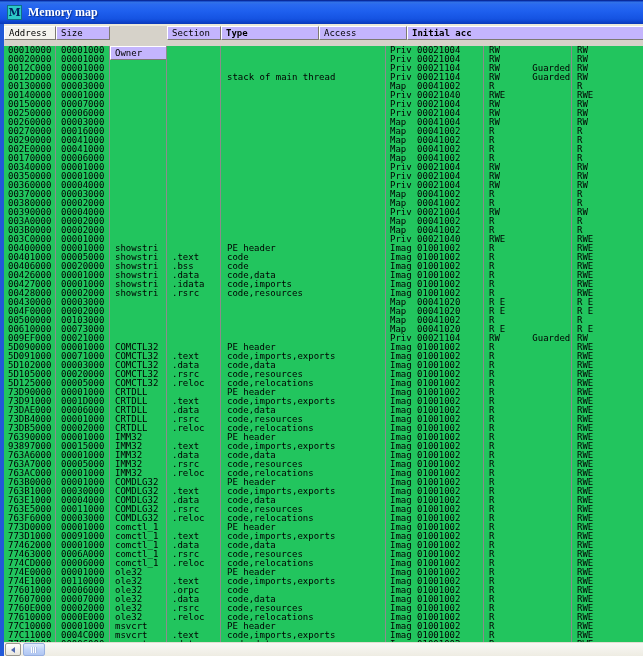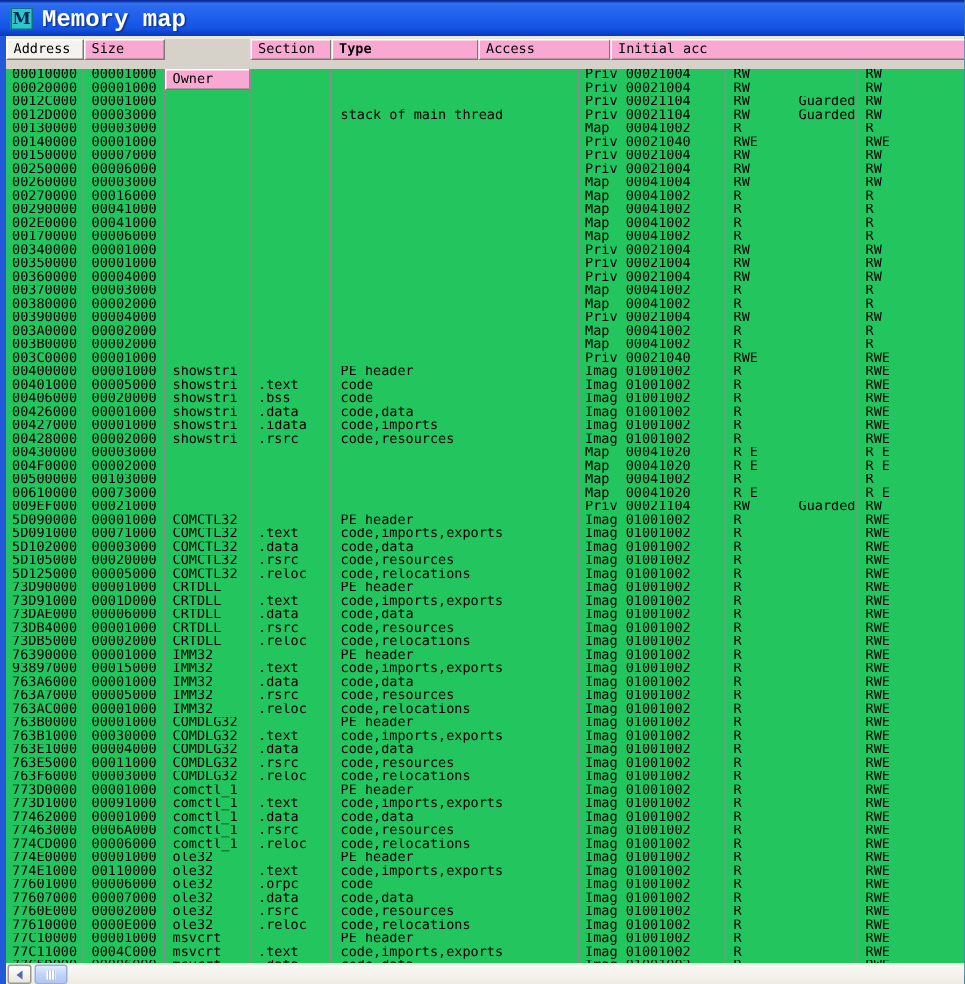--- a/index.html
+++ b/index.html
@@ -14,33 +14,33 @@
     background:linear-gradient(180deg,#0f41c3 0%,#3272e6 6%,#2a6af0 14%,#1e5fee 45%,#1553e2 78%,#0d41c9 92%,#0a39b8 100%);
     border-top:1px solid #0a2a9a;
     display:flex;align-items:center;padding-left:7px;
   }
   .app-icon{
     width:15px;height:15px;background:#2cc8c8;border:1px solid #0e6f86;
     color:#00215e;font:bold 11px/13px "DejaVu Serif",serif;text-align:center;
     flex:0 0 auto;
   }
   .title-text{
-    margin-left:6px;color:#ffffff;font-family:Liberation Mono, monospace;
-    font-size:16px;font-weight:bold;text-shadow:1px 1px 1px #0a308f;white-space:nowrap;
+    margin-left:6px;color:#ffffff;font-family:Liberation Serif, serif;
+    font-size:12px;font-weight:bold;text-shadow:1px 1px 1px #0a308f;white-space:nowrap;
   }
   
   .main{
     position:absolute;top:24px;left:4px;right:0;bottom:6px;
     background:#ece9d8;
   }
   .gap{height:2px;background:#ece9d8;}
   
   .header{display:flex;height:20px;background:#d6d2c9;}
   .hcell{
-    height:14px;background:#f9a8d4;color:#000;
+    height:14px;background:#c4b5fd;color:#000;
     border-top:1px solid #ffffff;border-left:1px solid #ffffff;
     border-right:1px solid #7d7a72;border-bottom:1px solid #7d7a72;
     font-size:9px;line-height:12px;white-space:pre;overflow:hidden;padding-left:4px;
   }
   .hcell.active{background:#f5f3ee;}
   
   .rows{height:596px;overflow:hidden;background:#22c55e;}
   .row{display:flex;height:9px;}
   .cell{
     height:9px;font-size:9px;line-height:9px;color:#000;
@@ -55,21 +55,21 @@
   .c5{width:98px;padding-left:4px;}
   .c6{width:88px;}
   .c7{flex:1;border-right:none;}
   .h0{width:52px;}
   .h1{width:54px;}
   .h2{width:57px;margin-top:20px;}
   .h3{width:54px;}
   .h4{width:165px;}
   .h5{width:98px;font-weight:bold;}
   .h6{width:88px;}
-  .h7{flex:1;border-right:none;}
+  .h7{flex:1;border-right:none;font-weight:bold;}
   
   .hscroll{
     position:relative;height:14px;
     background:linear-gradient(180deg,#f9f8f6,#eeece2);
     border-top:1px solid #e2dfd2;
   }
   .scroll-btn-left{
     position:absolute;left:1px;top:0px;width:16px;height:13px;
     background:linear-gradient(180deg,#ffffff,#e9e6de);
     border:1px solid #9b988f;border-radius:2px;

